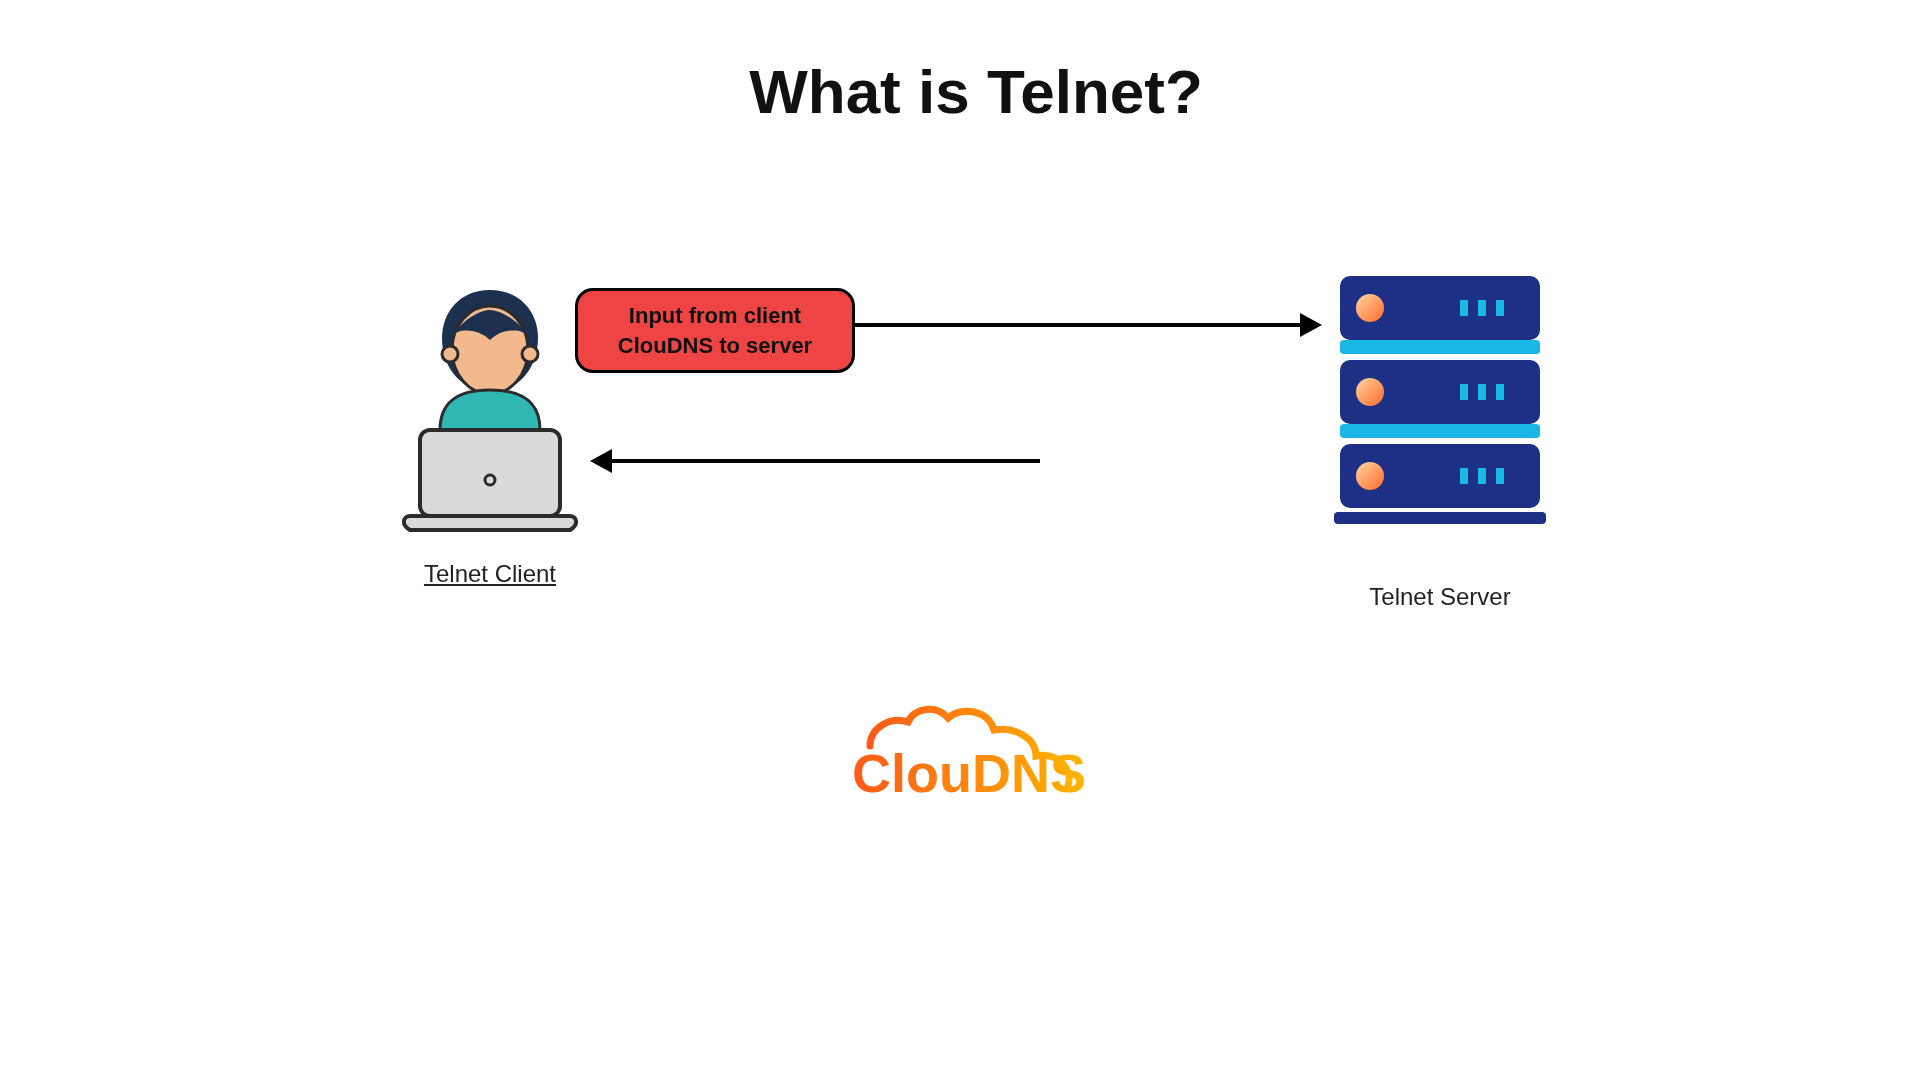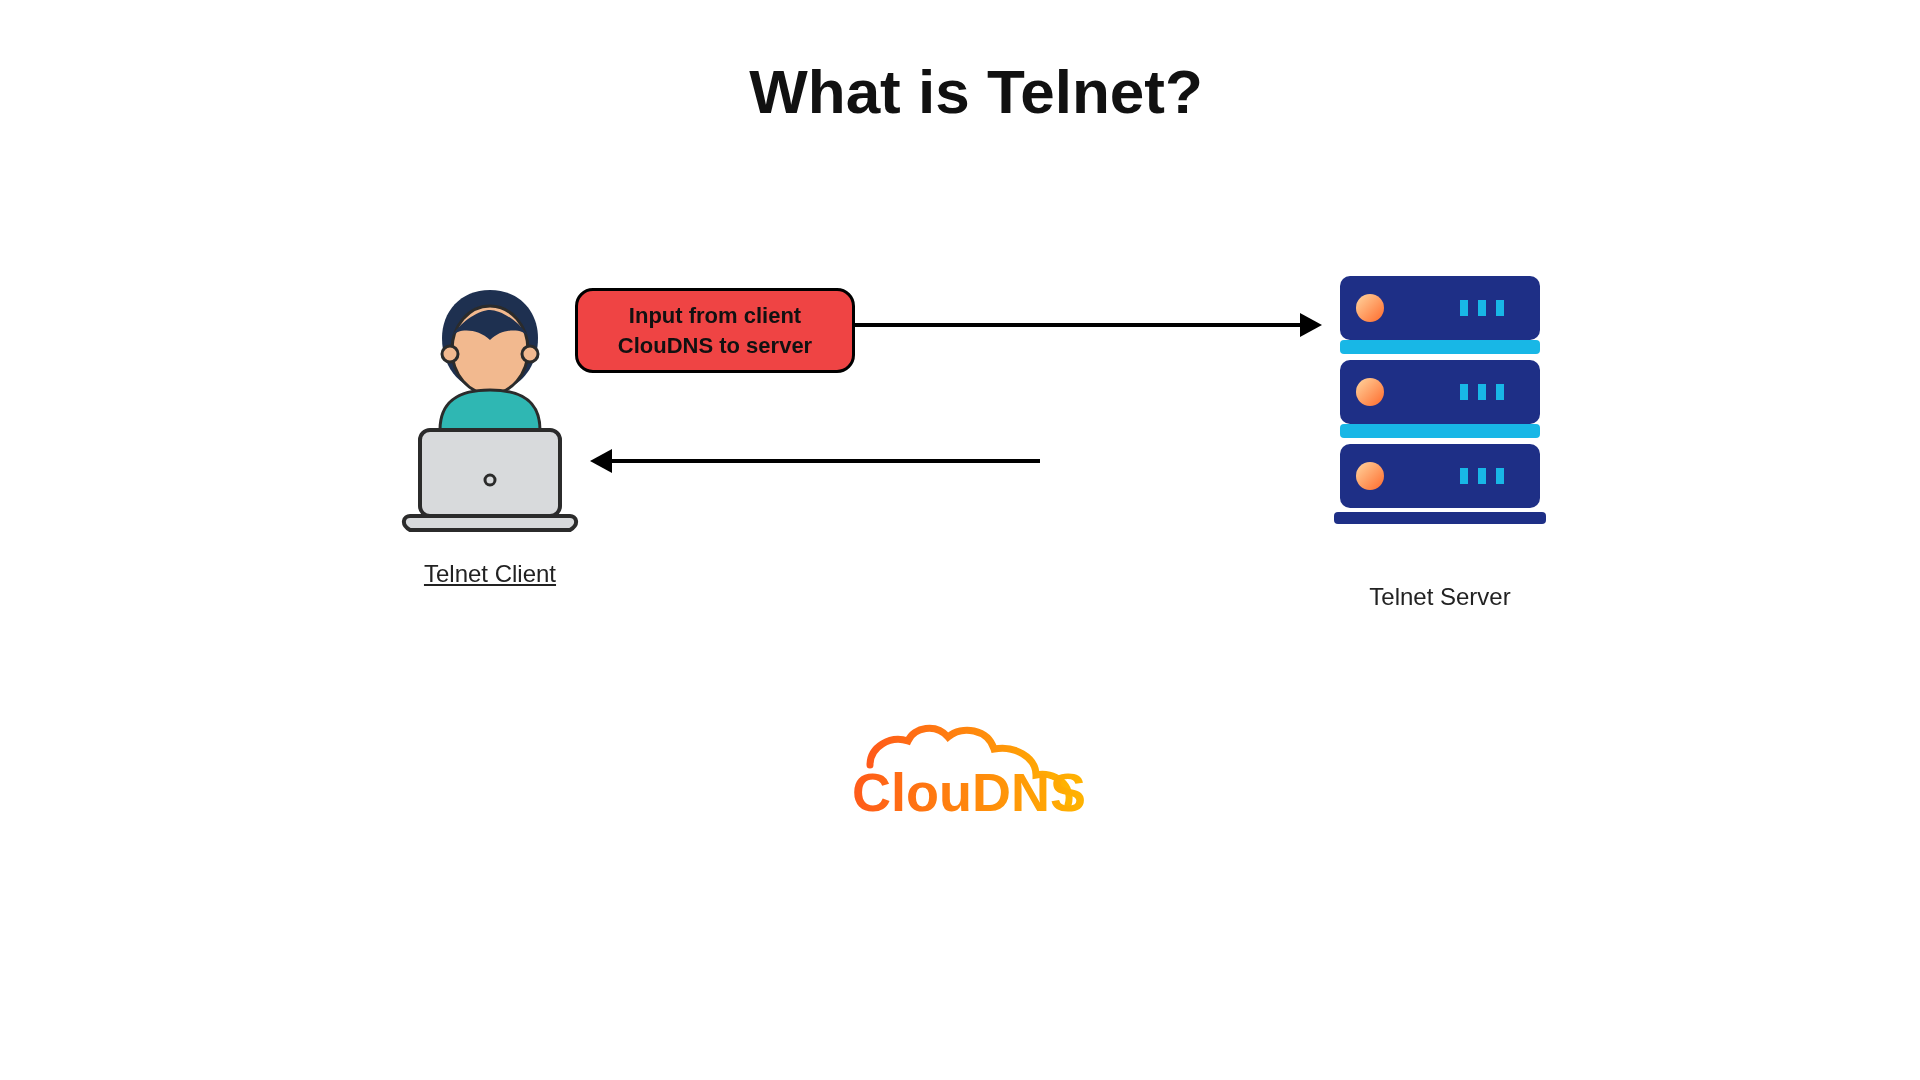--- a/index.html
+++ b/index.html
@@ -28,21 +28,21 @@
     border-top: 12px solid transparent; border-bottom: 12px solid transparent;
     border-left: 22px solid #000;
   }
   .arrow-head-left {
     position: absolute; width: 0; height: 0;
     border-top: 12px solid transparent; border-bottom: 12px solid transparent;
     border-right: 22px solid #000;
   }
 
   
-  .logo-wrap { position: absolute; left: 0; width: 100%; top: 719px; text-align: center; }
+  .logo-wrap { position: absolute; left: 0; width: 100%; top: 700px; text-align: center; }
   .logo-svg { display: inline-block; }
 </style>
 </head>
 <body>
 
 <div class="stage">
 
   <div class="title">What is Telnet?</div>
 
   <div class="client-wrap">

